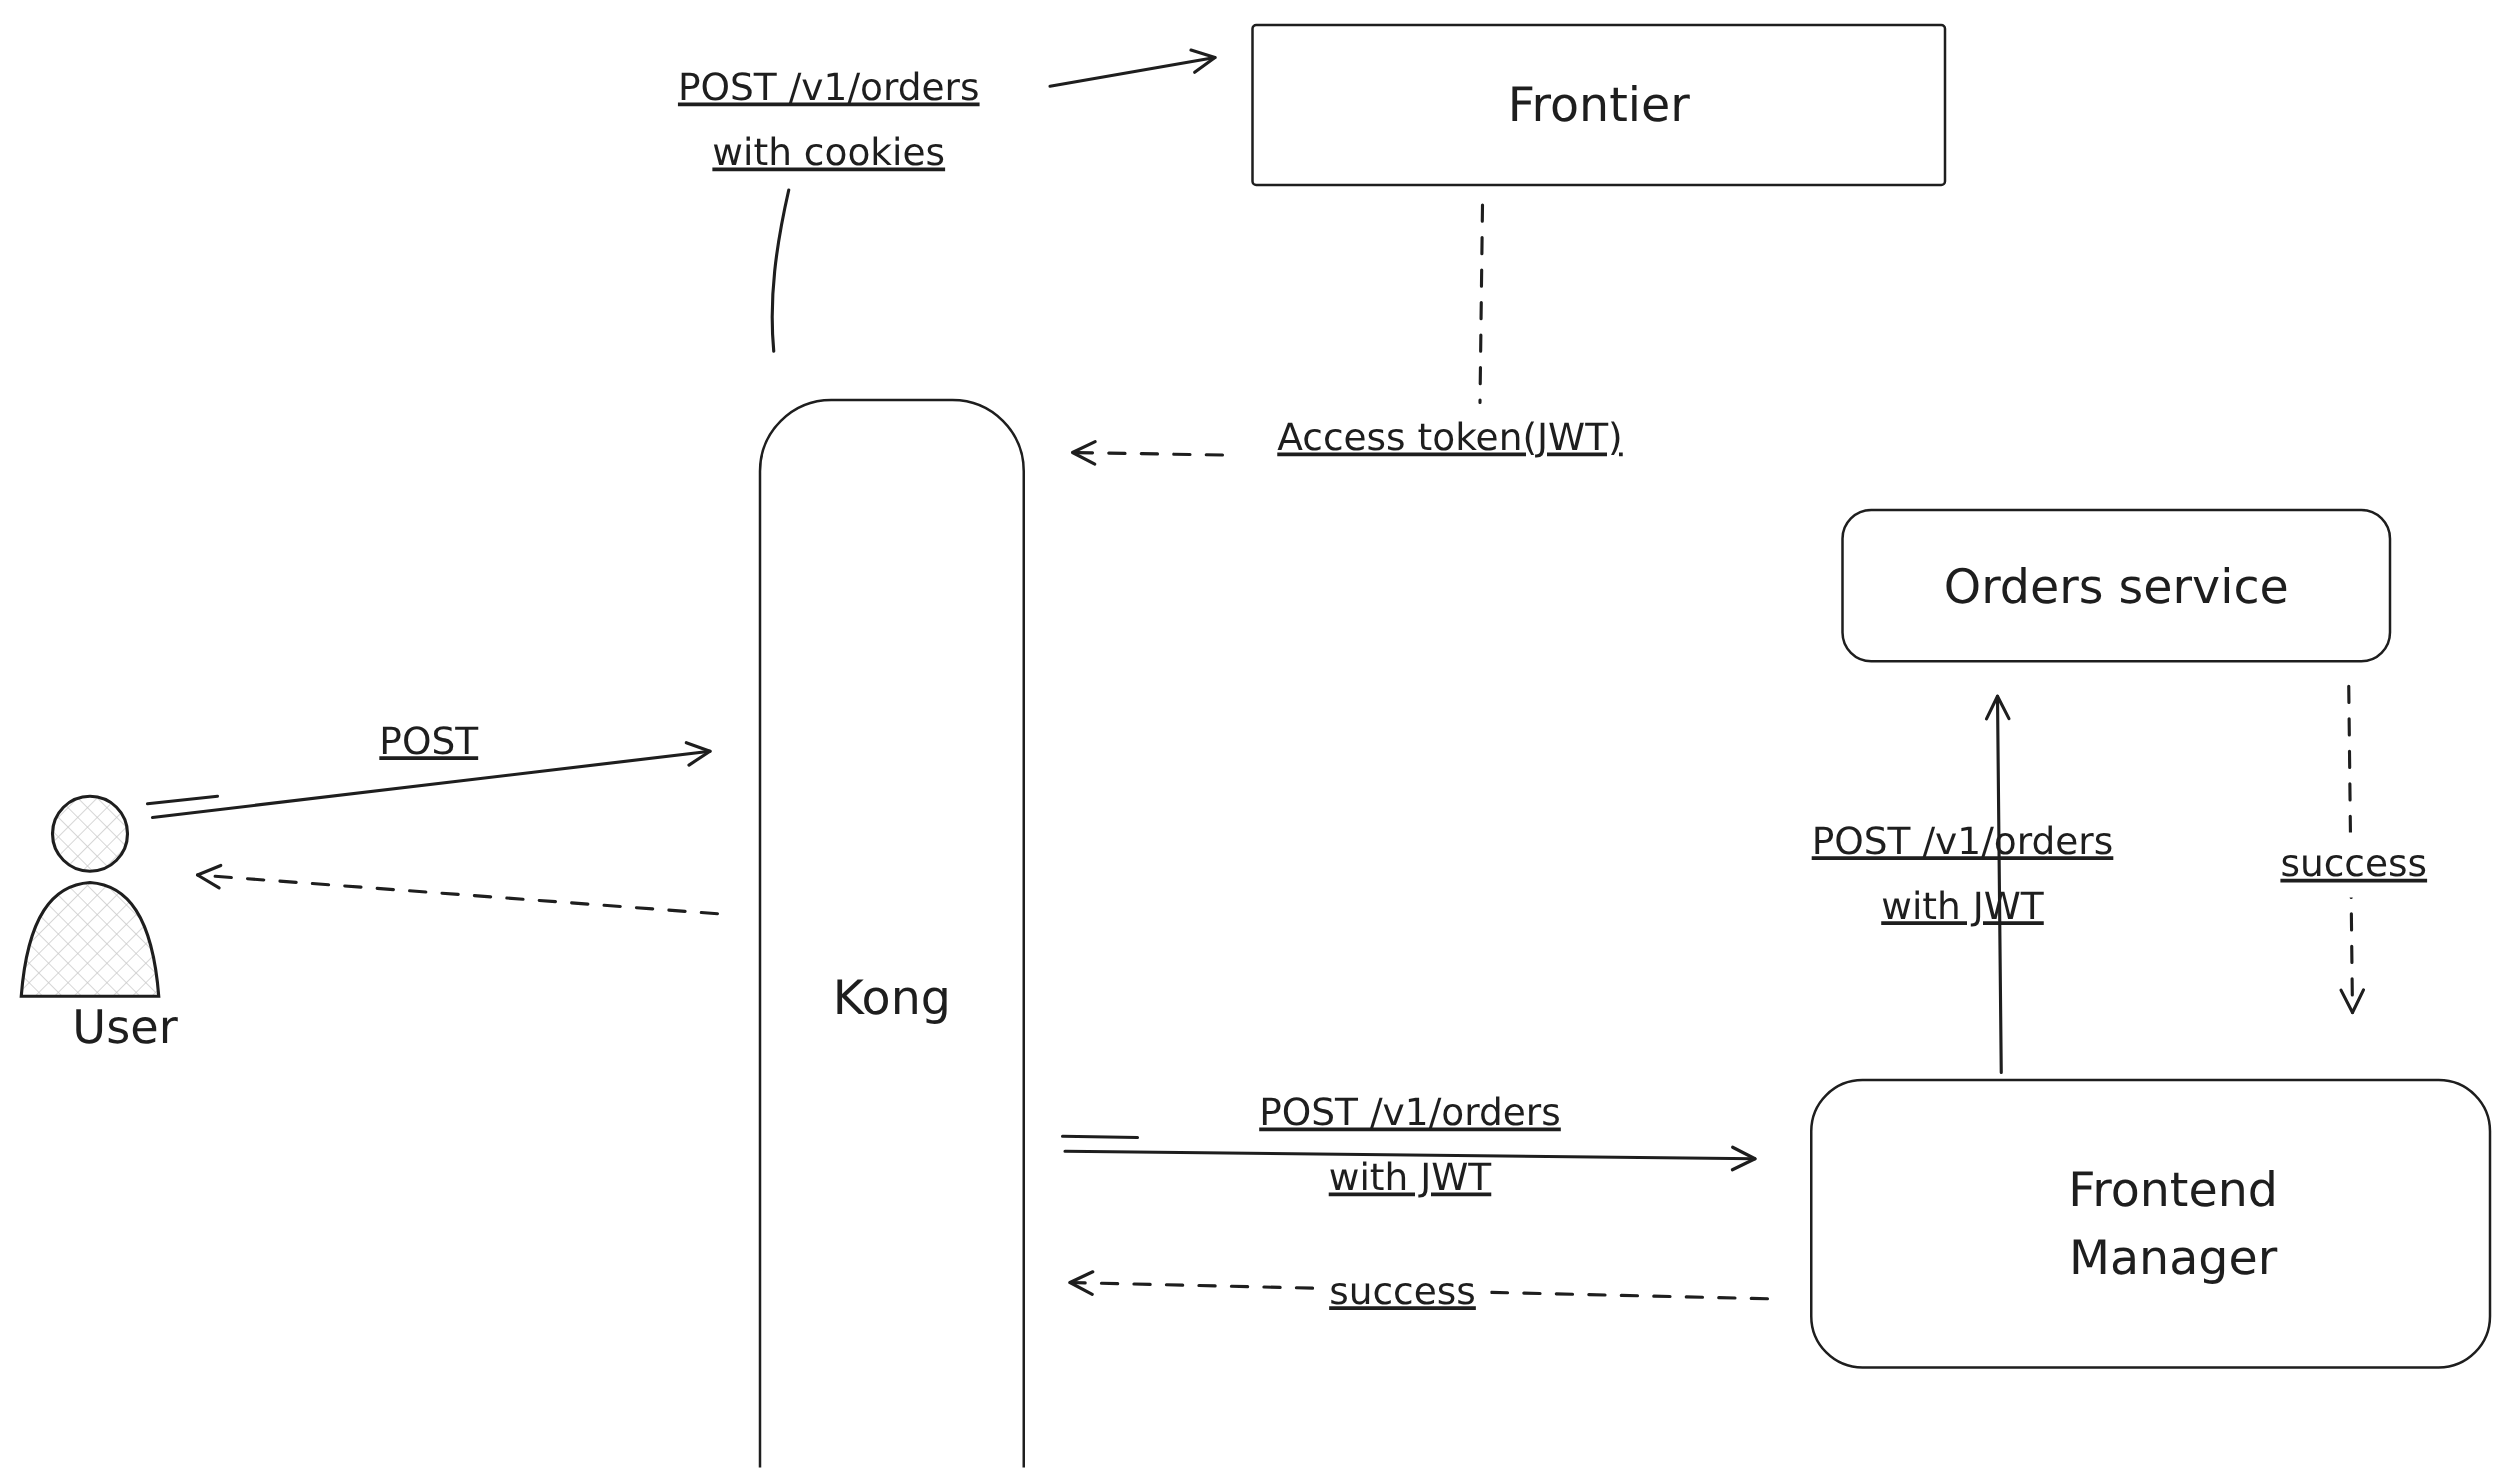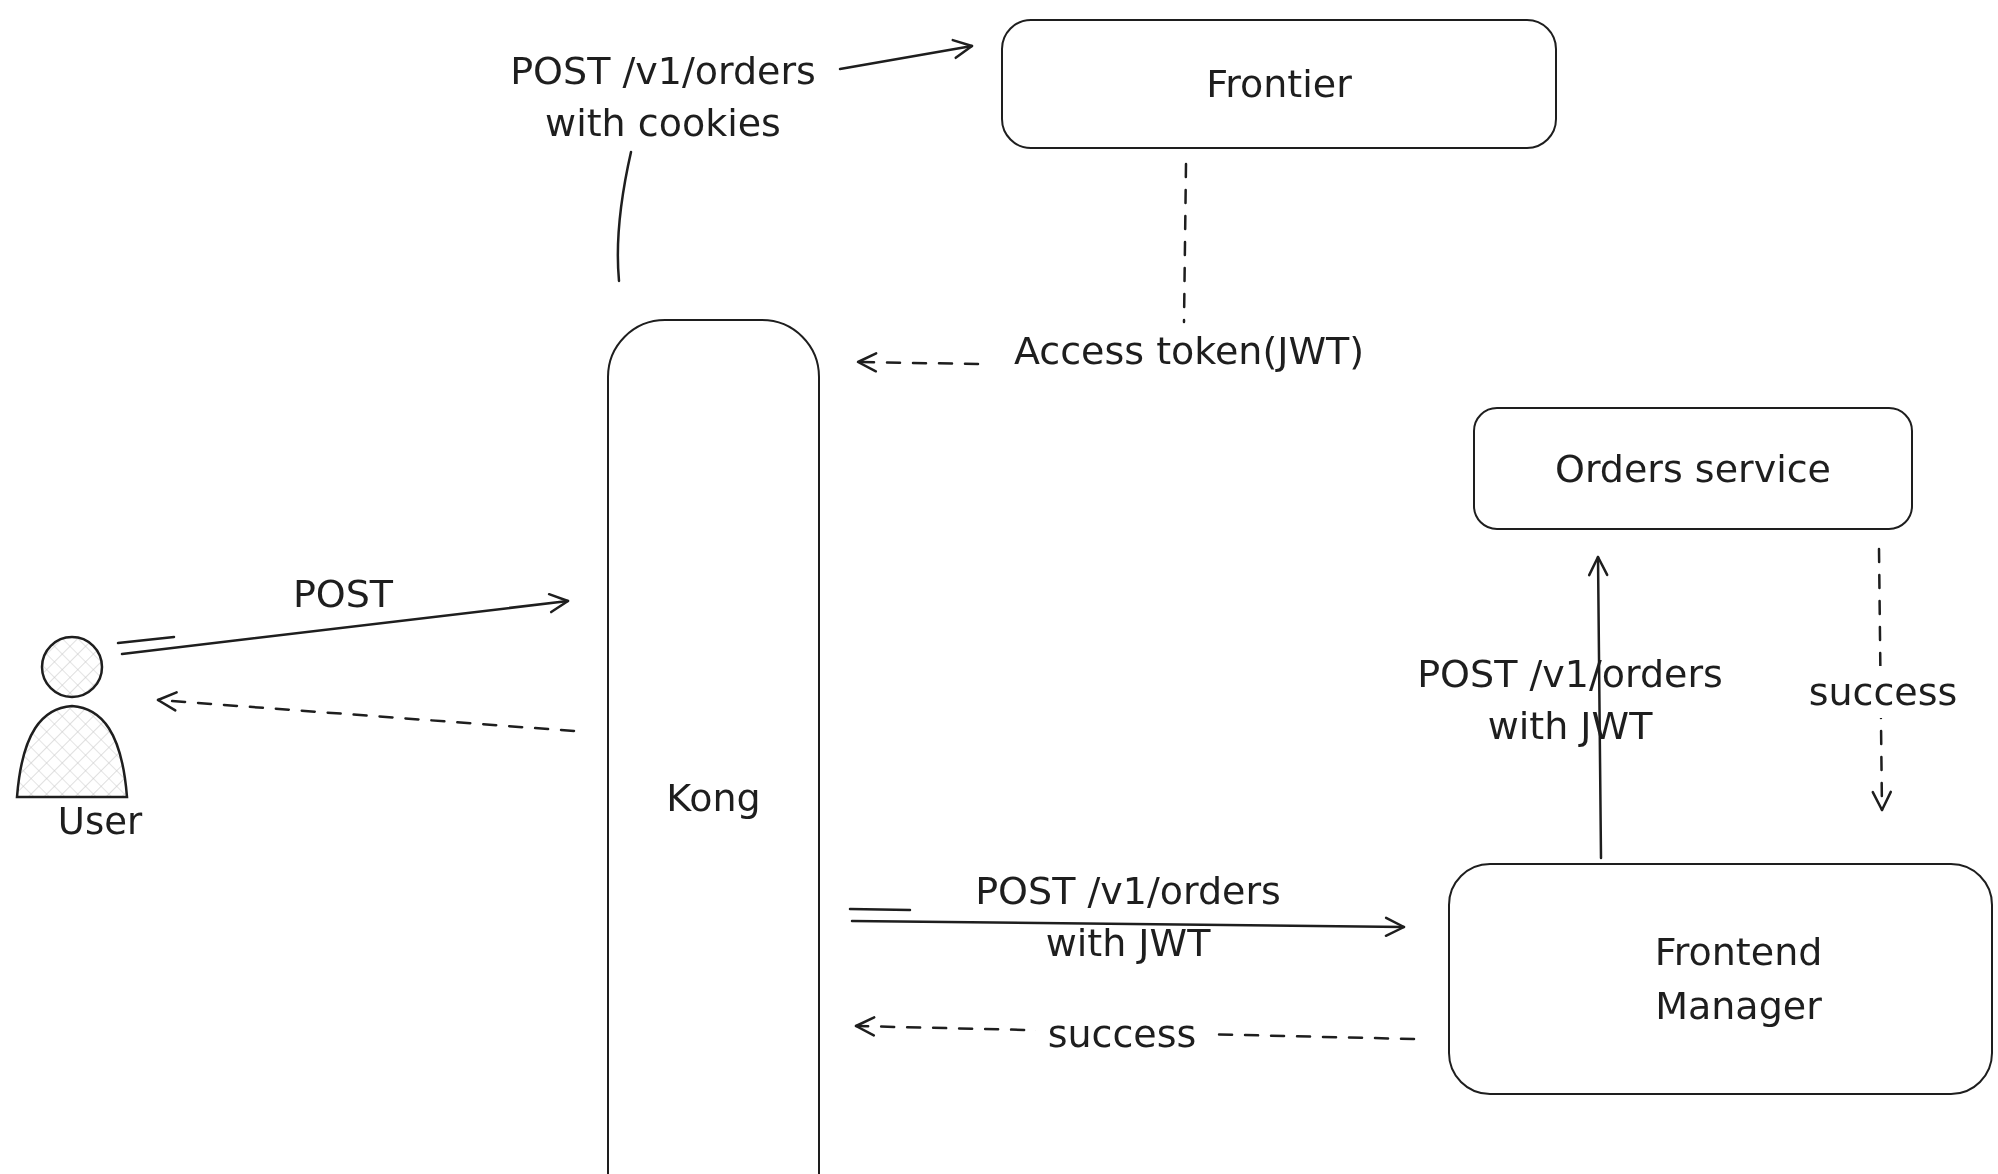--- a/index.html
+++ b/index.html
@@ -60,34 +60,35 @@
     border: 2.5px solid var(--stroke);
     display: flex;
     flex-direction: column;
     align-items: center;
     justify-content: center;
     font-size: 38px;
     line-height: 54px;
     color: var(--text);
     text-align: center;
   }
-  .node--frontier { left: 1001px; top: 19px;  width: 556px; height: 130px; border-radius: 30px; }
+  .node--frontier { left: 1001px; top: 19px;  width: 556px; height: 130px; border-radius: 4px; }
   .node--kong     { left: 607px;  top: 319px; width: 213px; height: 958px; border-radius: 58px; }
   .node--orders   { left: 1473px; top: 407px; width: 440px; height: 123px; border-radius: 24px; }
   .node--frontend { left: 1448px; top: 863px; width: 545px; height: 232px; border-radius: 42px; padding-left: 36px; }
 
   .edge-label {
     position: absolute;
     z-index: 3;
     transform: translateX(-50%);
     text-align: center;
-    font-size: 38px;
+    font-size: 30px;
     line-height: 52px;
     white-space: nowrap;
     color: var(--text);
+    text-decoration: underline;
   }
   .edge-label--masked {
     background: var(--bg);
     padding: 0 12px;
     text-align: right;
   }
   .user-label {
     position: absolute;
     z-index: 3;
     transform: translateX(-50%);
@@ -156,21 +157,21 @@
     <span>Manager</span>
   </div>
 
   <div class="user-label" style="left:72px; top:800px;margin-left:28px;">User</div>
 
   <div class="edge-label" style="left:663px; top:45px;">
     <div>POST /v1/orders</div>
     <div>with cookies</div>
   </div>
 
-  <div class="edge-label" style="left:1160px; top:325px;margin-left:29px;">
+  <div class="edge-label" style="left:1160px; top:325px;">
     <div>Access token(JWT)</div>
   </div>
 
   <div class="edge-label" style="left:343px; top:568px;">
     <div>POST</div>
   </div>
 
   <div class="edge-label" style="left:1128px; top:865px;">
     <div>POST /v1/orders</div>
     <div>with JWT</div>

